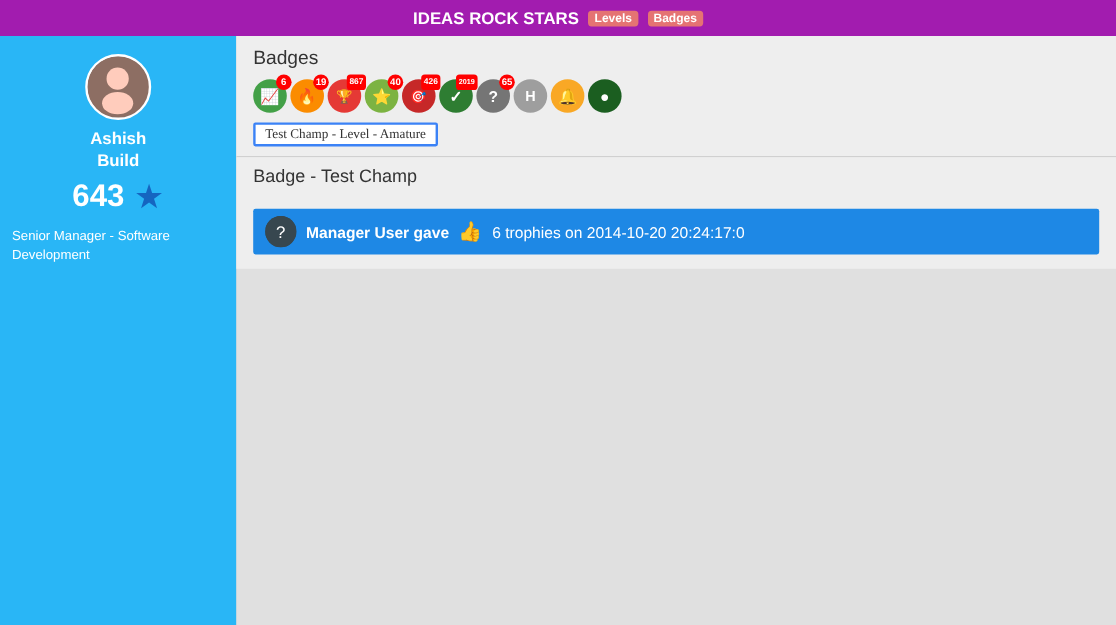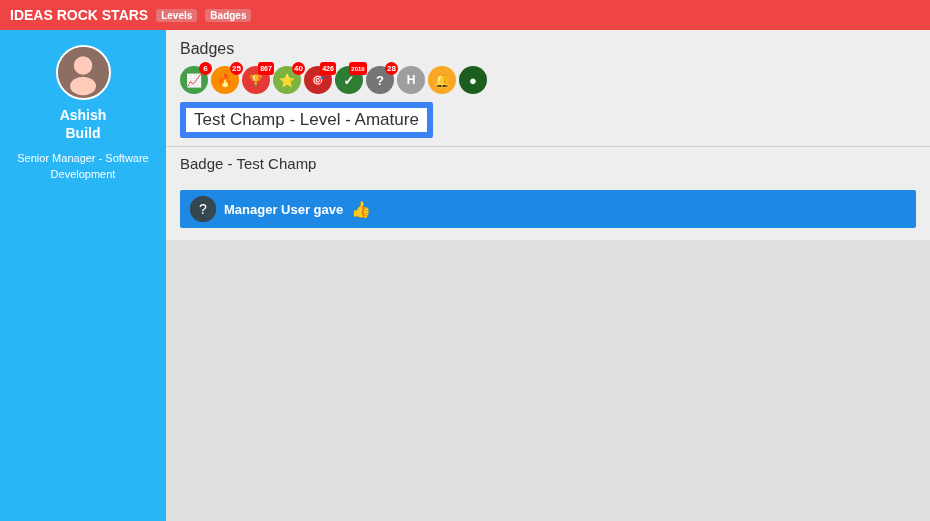--- a/index.html
+++ b/index.html
@@ -1,25 +1,26 @@
 <!DOCTYPE html>
 <html><head>
   <meta charset="utf-8">
   <style>
     * { margin: 0; padding: 0; box-sizing: border-box; }
     body { font-family: Arial, sans-serif; font-size: 13px; background: #d4d4d4; width: 930px; height: 521px; overflow: hidden; }
 
     
     #header {
-      background: #ef4444;
+      background: #a21caf;
       height: 30px;
       display: flex;
       align-items: center;
       padding: 0 10px;
       gap: 8px;
+      justify-content: center;
     }
     #header-title {
       color: white;
       font-size: 14px;
       font-weight: bold;
     }
     .header-badge {
       display: inline-block;
       padding: 1px 5px;
       border-radius: 3px;
@@ -31,21 +32,21 @@
     .badge-badges { background: #e57373; }
 
     
     #layout {
       display: flex;
       height: 491px;
     }
 
     
     #sidebar {
-      width: 166px;
+      width: 197px;
       background: #29b6f6;
       display: flex;
       flex-direction: column;
       align-items: center;
       padding: 15px 10px;
     }
     #avatar {
       width: 55px;
       height: 55px;
       border-radius: 50%;
@@ -70,21 +71,20 @@
       font-size: 26px;
       font-weight: bold;
     }
     #star-icon {
       color: #1565c0;
       font-size: 28px;
     }
     #user-role {
       color: white;
       font-size: 11px;
-      text-align: center;
       margin-top: 4px;
       line-height: 1.4;
     }
 
     
     #main {
       flex: 1;
       background: #e0e0e0;
       padding: 0;
     }
@@ -135,26 +135,27 @@
       display: flex;
       align-items: center;
       justify-content: center;
     }
     .badge-green { background: #43a047; }
 
     
     #badge-label {
       display: inline-block;
       background: white;
-      border: 6px solid #3b82f6;
+      border: 2px solid #3b82f6;
       padding: 2px 8px;
-      font-size: 17px;
+      font-size: 11px;
       color: #333;
       border-radius: 2px;
       margin-top: 2px;
+      font-family: Liberation Serif, serif;
     }
 
     
     #badge-detail-section {
       background: #eeeeee;
       padding: 8px 14px;
     }
     #badge-detail-title {
       font-size: 15px;
       color: #333;
@@ -213,38 +214,42 @@
         <circle cx="27" cy="20" r="10" fill="#ffccbc"></circle>
         <ellipse cx="27" cy="42" rx="14" ry="10" fill="#ffccbc"></ellipse>
       </svg>
     </div>
     <div id="user-info-row">
       <div style="color:white;font-size:14px;font-weight:bold;text-align:center;line-height:1.3;">
         <span>Ashish</span><br>
         <span>Build</span>
       </div>
     </div>
+    <div style="display:flex;align-items:center;gap:8px;margin-bottom:6px;">
+      <span id="user-score">643</span>
+      <span id="star-icon">★</span>
+    </div>
     <div id="user-role">Senior Manager - Software Development</div>
   </div>
 
   <div id="main">
 
     <div id="badges-section">
       <div id="badges-title">Badges</div>
 
       <div id="badges-icons">
 
         <div class="badge-icon badge-green" style="background:#43a047;">
           <span style="font-size:13px;">📈</span>
           <span class="badge-count">6</span>
         </div>
 
         <div class="badge-icon" style="background:#fb8c00;">
           <span style="font-size:13px;">🔥</span>
-          <span class="badge-count">25</span>
+          <span class="badge-count">19</span>
         </div>
 
         <div class="badge-icon" style="background:#e53935;">
           <span style="font-size:11px;">🏆</span>
           <span class="badge-count" style="font-size:7px;width:16px;border-radius:3px;">867</span>
         </div>
 
         <div class="badge-icon" style="background:#7cb342;">
           <span style="font-size:13px;">⭐</span>
           <span class="badge-count">40</span>
@@ -255,21 +260,21 @@
           <span class="badge-count" style="font-size:7px;width:16px;border-radius:3px;">426</span>
         </div>
 
         <div class="badge-icon" style="background:#2e7d32;">
           <span style="font-size:13px;">✓</span>
           <span class="badge-count" style="font-size:6px;width:18px;border-radius:3px;">2019</span>
         </div>
 
         <div class="badge-icon" style="background:#757575;">
           <span style="font-size:13px;color:white;font-weight:bold;">?</span>
-          <span class="badge-count">28</span>
+          <span class="badge-count">65</span>
         </div>
 
         <div class="badge-icon" style="background:#9e9e9e;">
           <span style="font-size:12px;color:white;font-weight:bold;">H</span>
         </div>
 
         <div class="badge-icon" style="background:#f9a825;">
           <span style="font-size:13px;">🔔</span>
         </div>
 
@@ -287,18 +292,19 @@
 
       <div id="trophy-row">
         <div id="jenkins-avatar">
           <svg width="26" height="26" viewBox="0 0 26 26">
             <circle cx="13" cy="13" r="13" fill="#37474f"></circle>
             <text x="13" y="18" text-anchor="middle" font-size="14" fill="white">?</text>
           </svg>
         </div>
         <span style="font-weight:bold;">Manager User gave</span>
         <span style="font-size:16px;">👍</span>
+        <span>6 trophies on 2014-10-20 20:24:17:0</span>
       </div>
 
     </div>
 
   </div>
 </div>
 
 </body></html>

